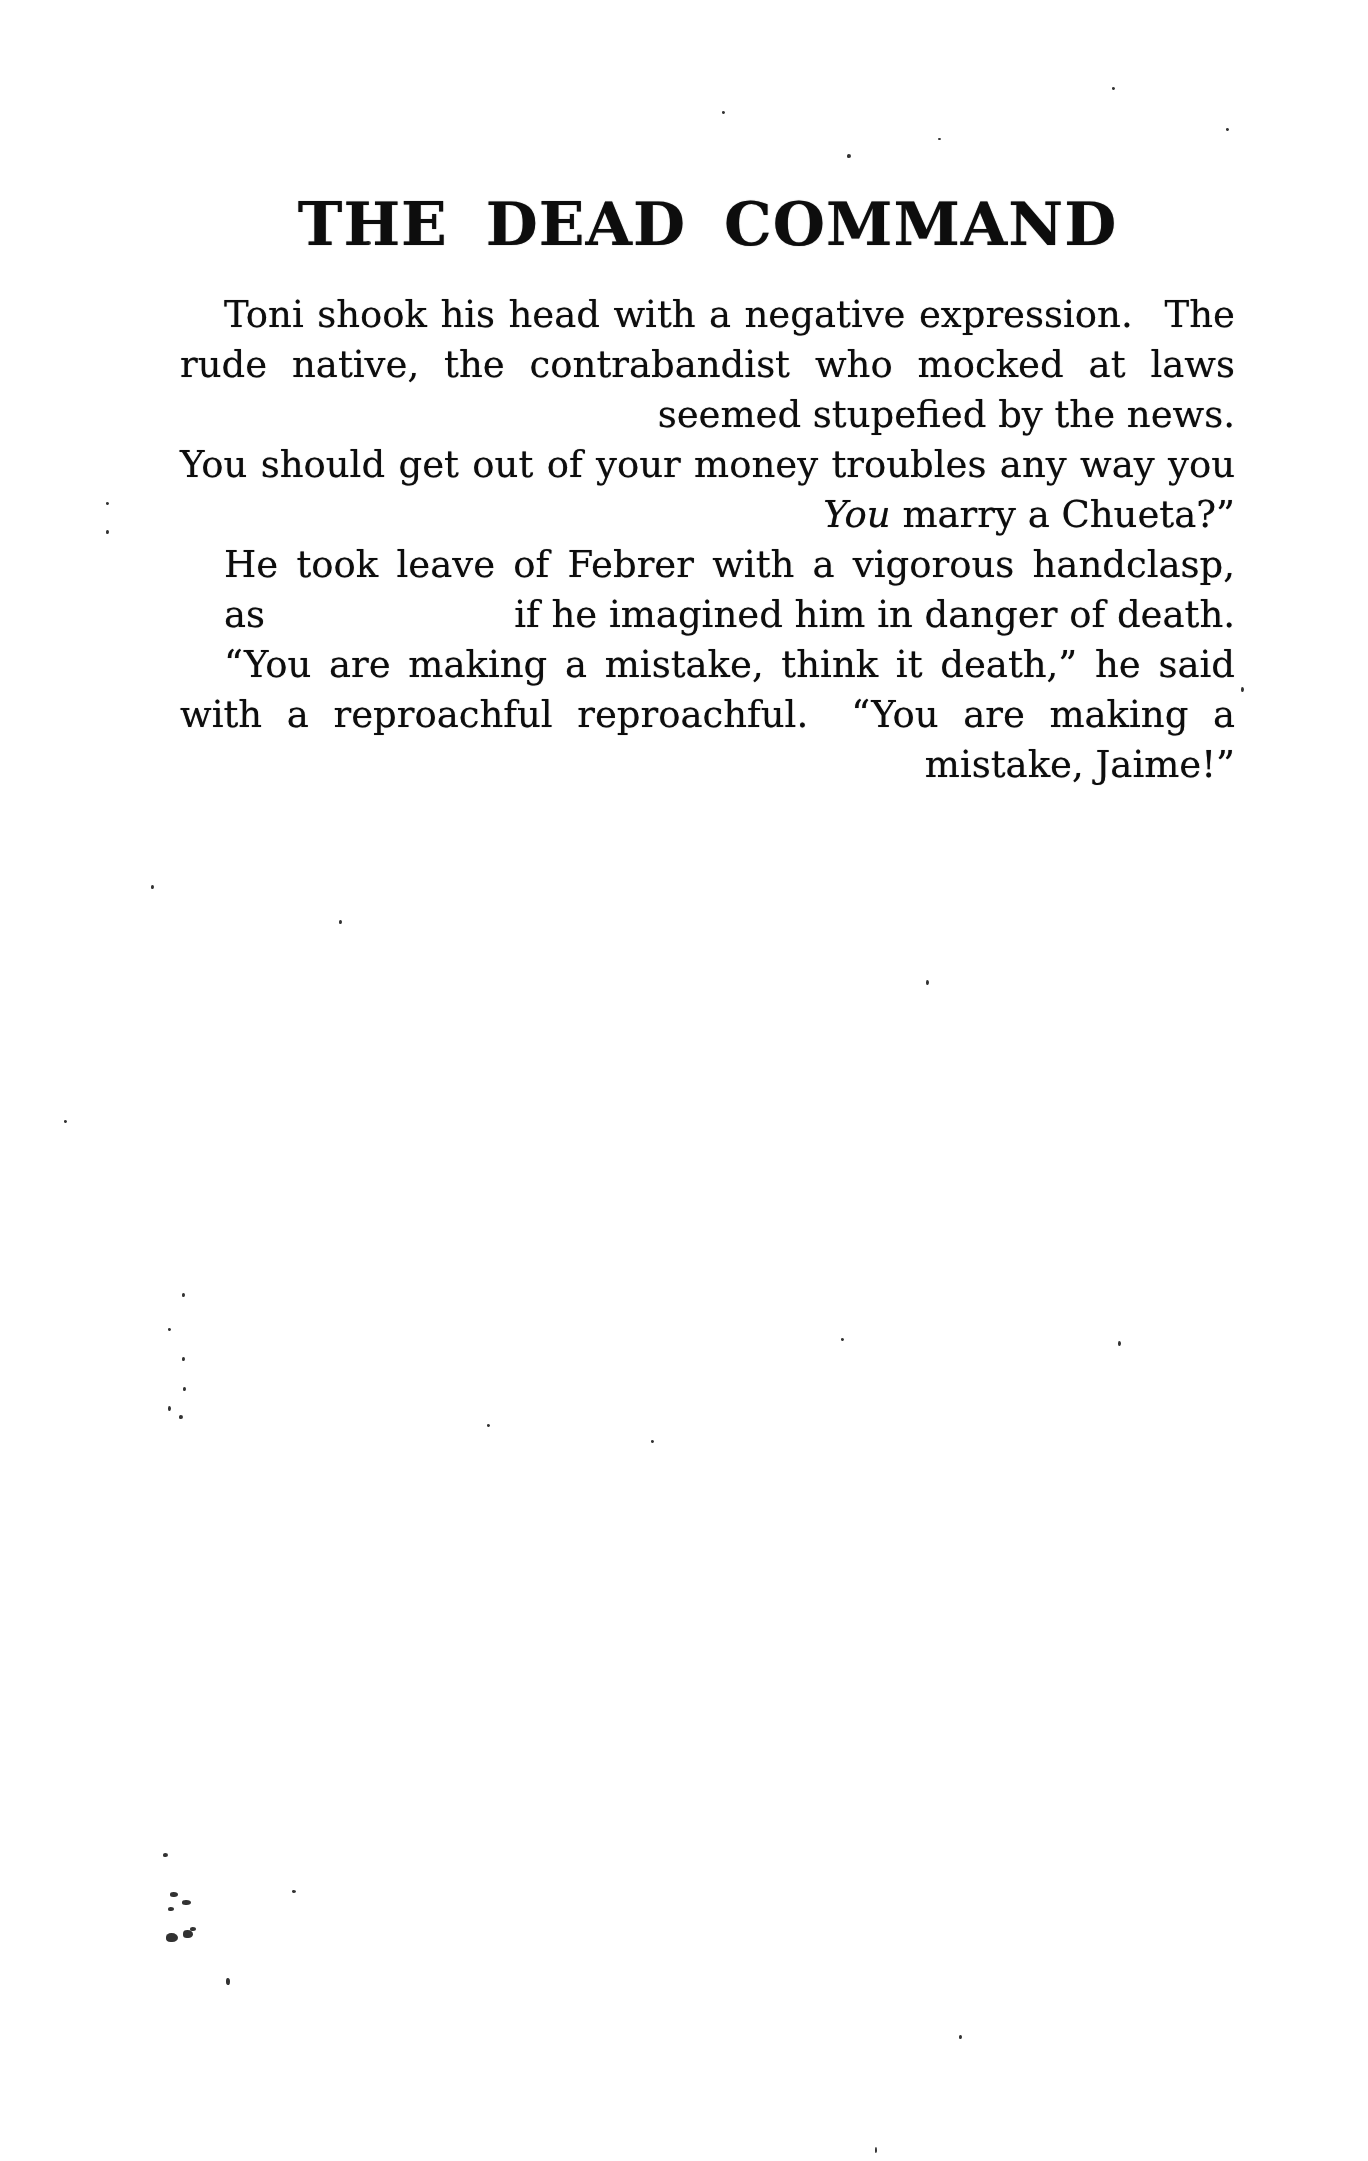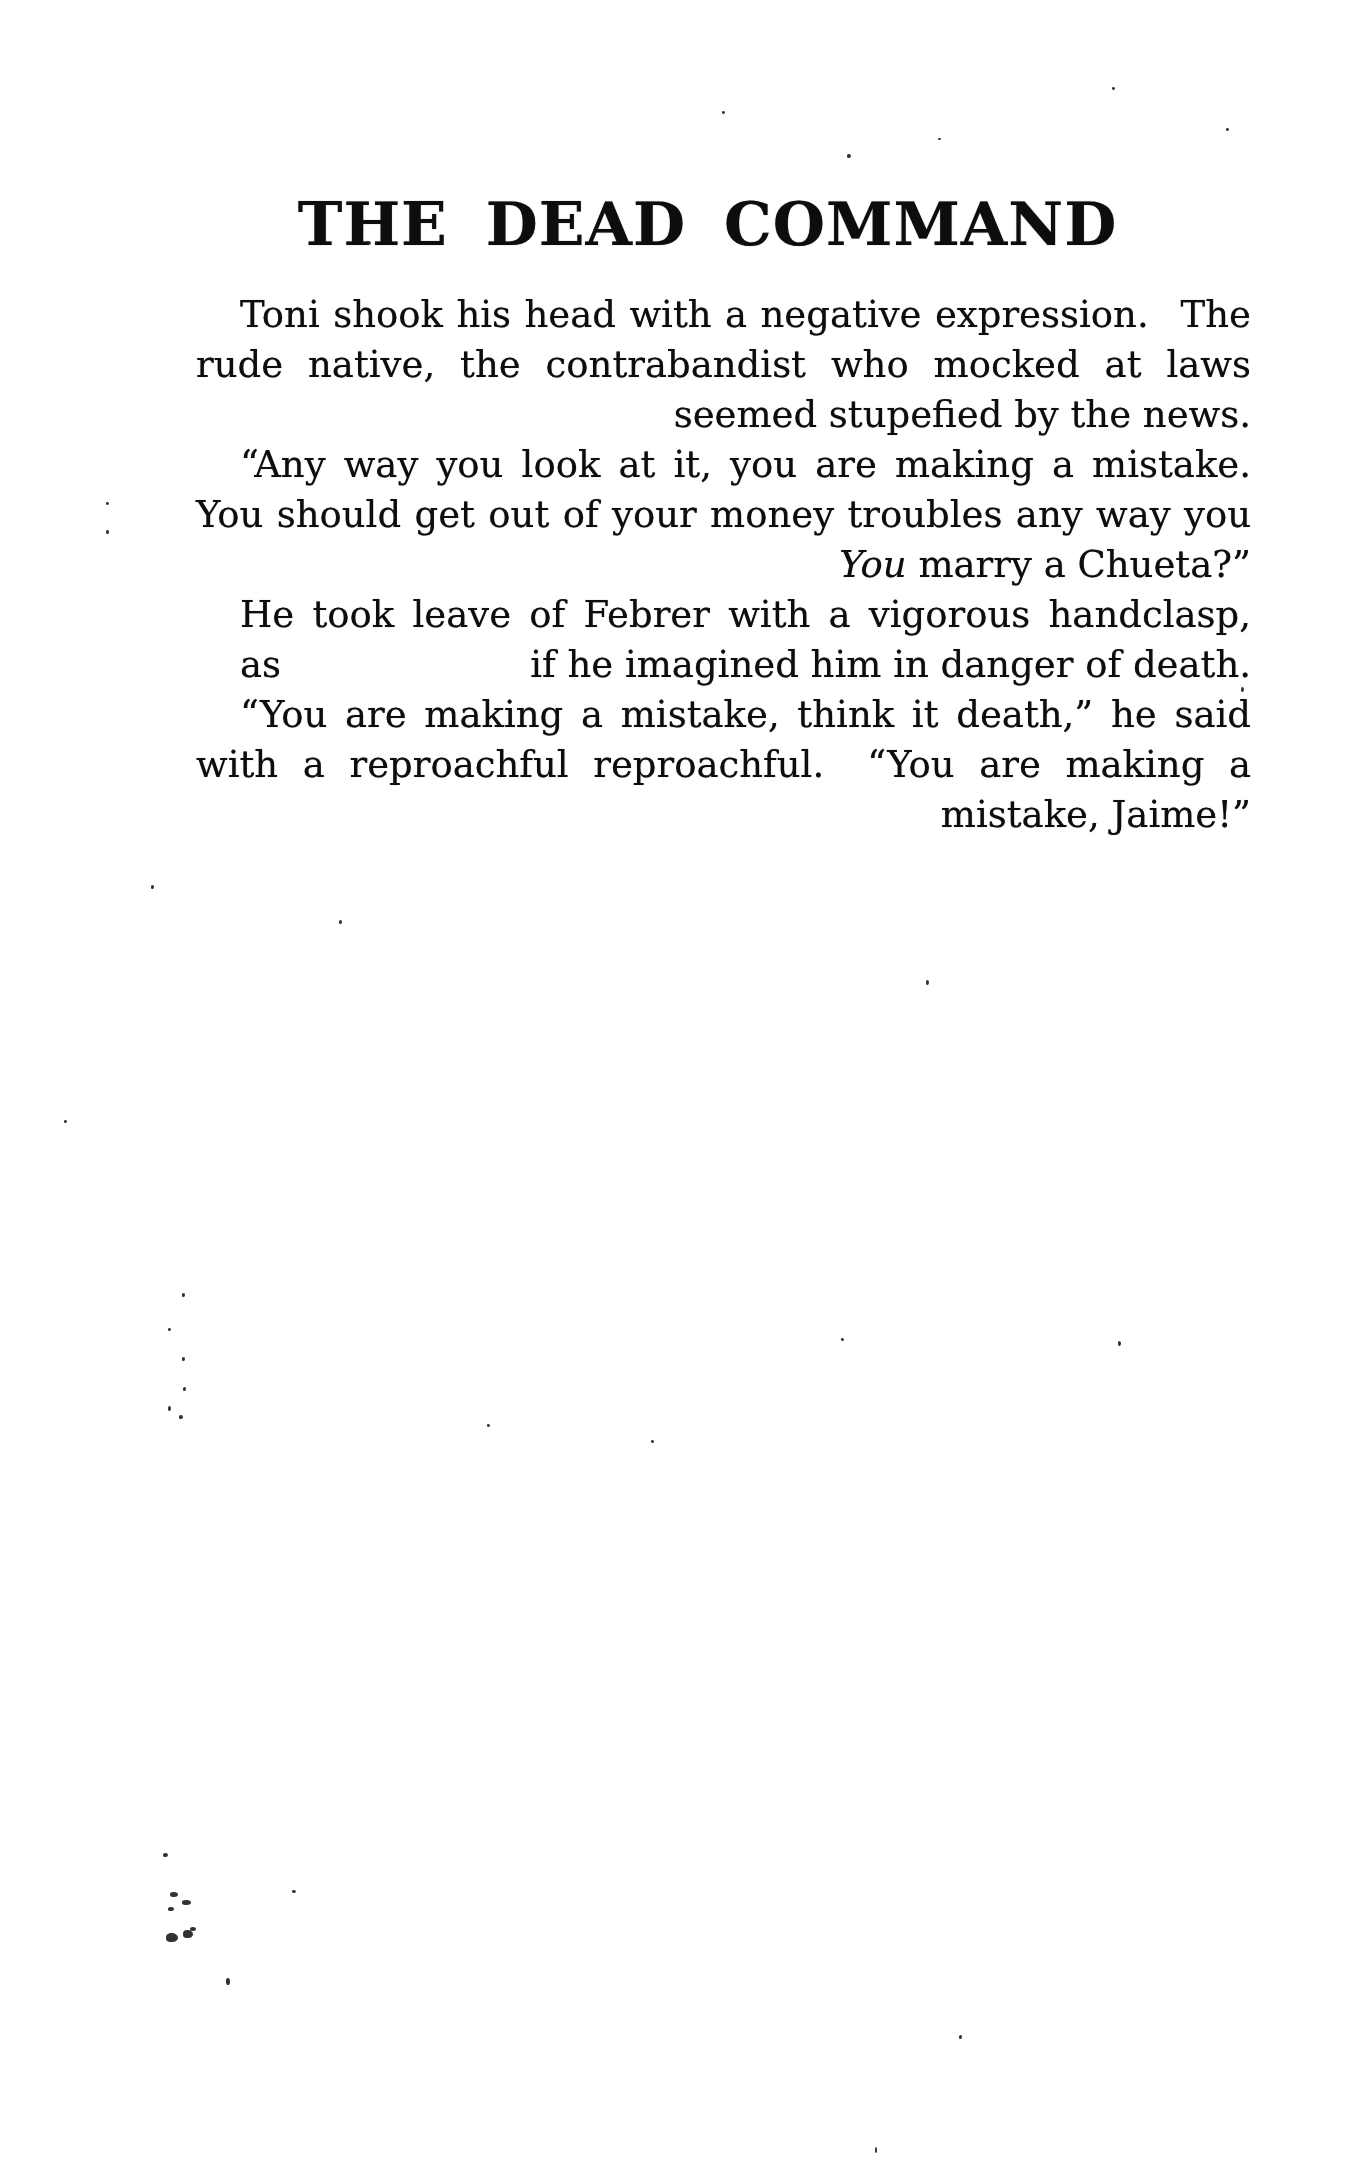--- a/index.html
+++ b/index.html
@@ -29,21 +29,20 @@
     letter-spacing: 1px;
     word-spacing: 16px;
     white-space: nowrap;
     text-shadow: 0 0 1px rgba(10,10,10,0.55);
   }
   .text-block {
     position: absolute;
     top: 290px;
     left: 180px;
     width: 1055px;
-    margin-left: 16px;
   }
   .line {
     height: 50px;
     line-height: 50px;
     font-size: 37px;
     white-space: normal;
     text-shadow: 0 0 0.8px rgba(10,10,10,0.6);
   }
   .line.justify {
     text-align: justify;
@@ -73,21 +72,20 @@
 </head>
 <body>
 
 <div class="page">
   <div class="page-title">THE DEAD COMMAND</div>
 
   <div class="text-block">
       <div class="line justify indent"><span>Toni shook his head with a negative expression.  The</span></div>
       <div class="line justify"><span>rude native, the contrabandist who mocked at laws</span></div>
       <div class="line left"><span>seemed stupefied by the news.</span></div>
-      <div class="line justify indent"><span>“Any way you look at it, you are making a mistake.</span></div>
       <div class="line justify"><span>You should get out of your money troubles any way you</span></div>
       <div class="line left"><span class="italic">You</span><span> marry a Chueta?”</span></div>
       <div class="line justify indent"><span>He took leave of Febrer with a vigorous handclasp, as</span></div>
       <div class="line left"><span>if he imagined him in danger of death.</span></div>
       <div class="line justify indent"><span>“You are making a mistake, think it death,” he said</span></div>
       <div class="line justify"><span>with a reproachful reproachful.  “You are making a</span></div>
       <div class="line left"><span>mistake, Jaime!”</span></div>
     </div>
 
   <div class="specks-layer">

